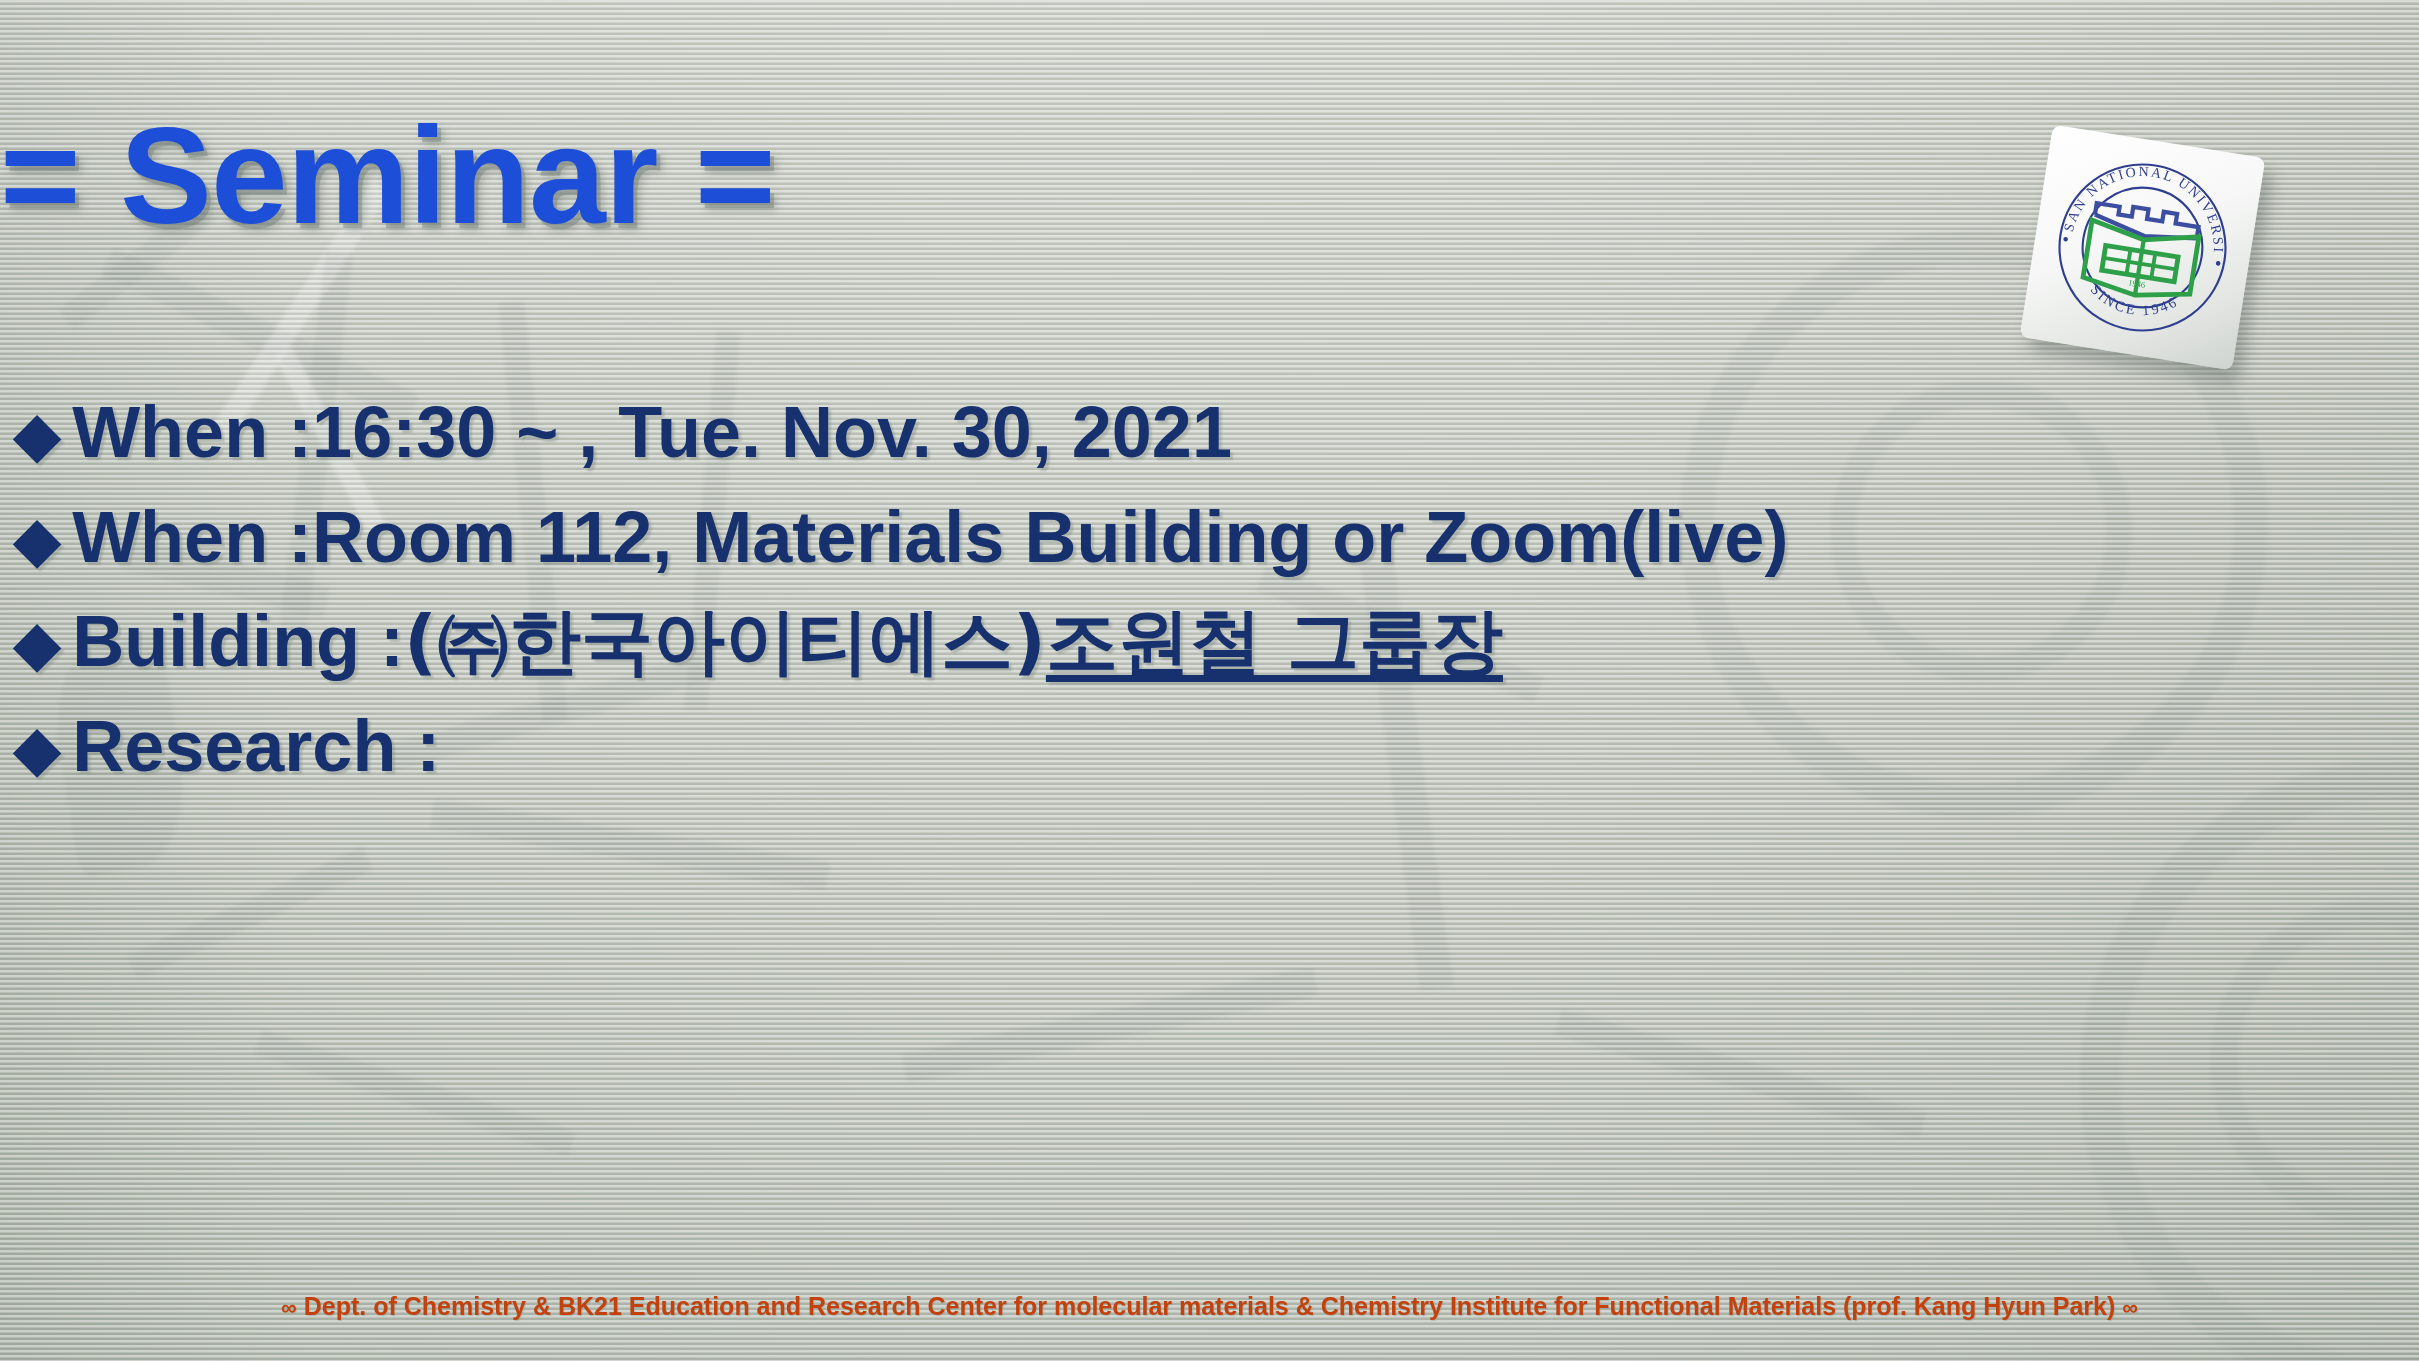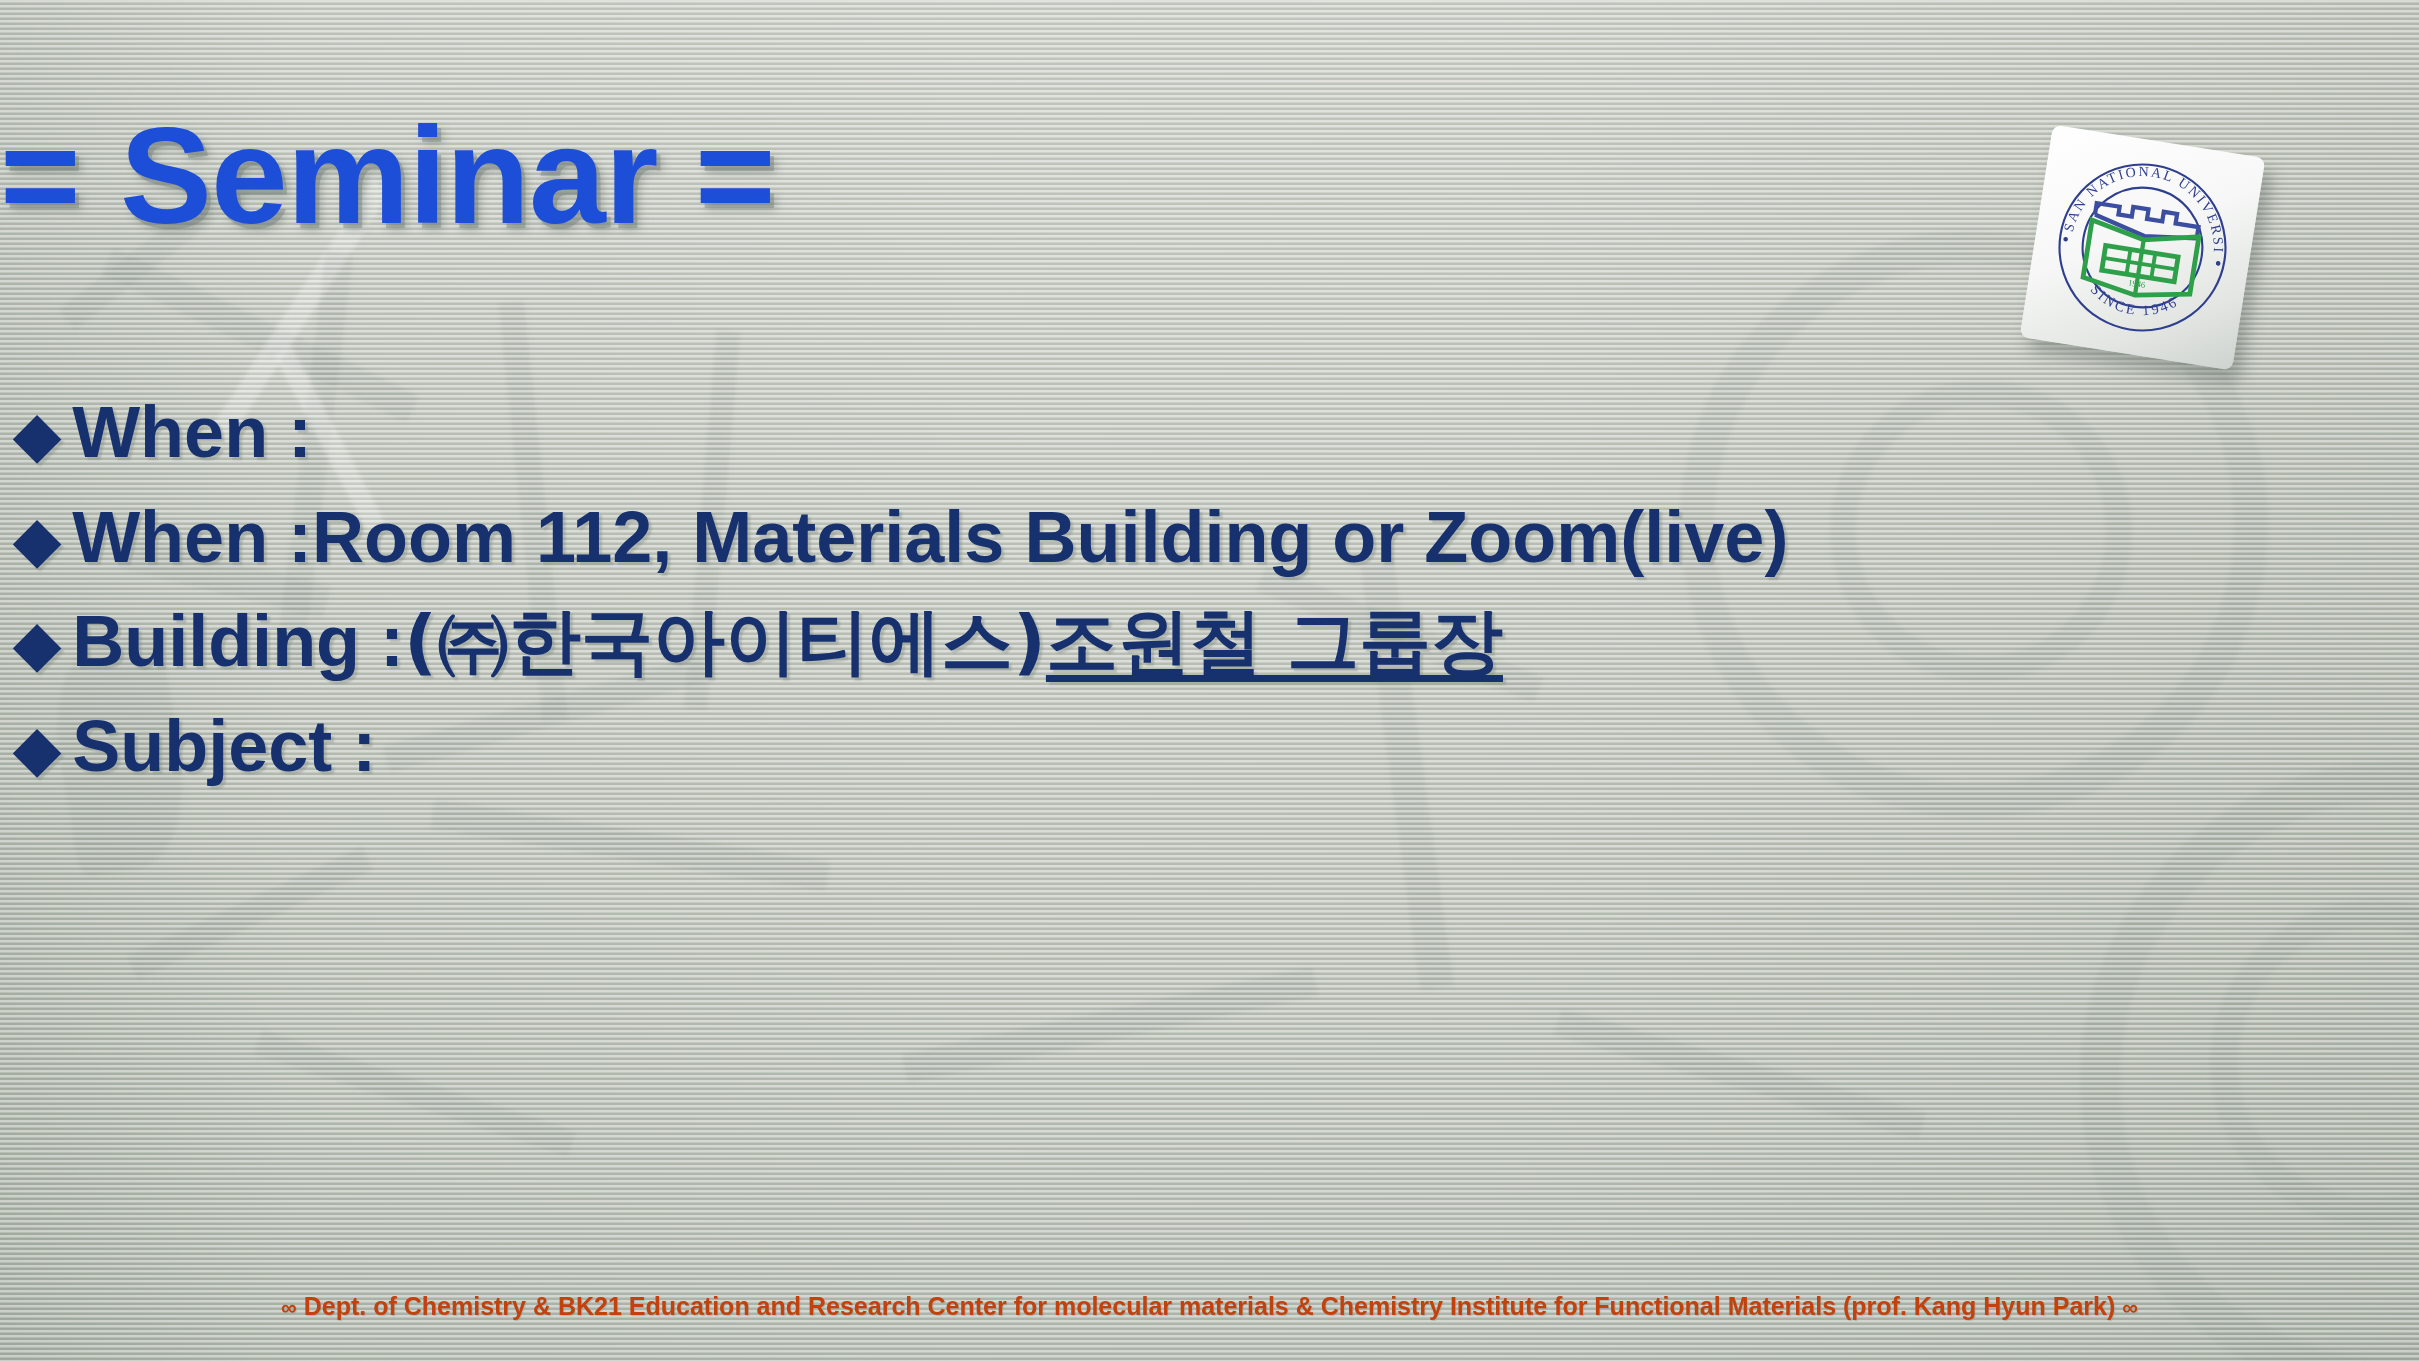--- a/index.html
+++ b/index.html
@@ -216,38 +216,39 @@
       <line x1="114" y1="104" x2="114" y2="130" stroke="#2fa04a" stroke-width="4"></line>
       <text x="100" y="141" font-family="'Liberation Serif', serif" font-size="9" fill="#2fa04a" text-anchor="middle">1946</text>
     </svg>
   </div>
 
   <div class="bullets">
 
     <div class="bline">
       <span class="dia">◆</span>
       <span class="btxt">When : </span>
+      <span class="btxt">16:30 ~ , Tue. Nov. 30, 2021</span>
     </div>
 
     <div class="bline">
       <span class="dia">◆</span>
       <span class="btxt">When : </span>
       <span class="btxt">Room 112, Materials Building or Zoom(live)</span>
     </div>
 
     <div class="bline">
       <span class="dia">◆</span>
       <span class="btxt">Building : </span>
       <span class="btxt b-ko"> (㈜한국아이티에스)</span>
       <span class="btxt b-under b-ko">조원철 그룹장</span>
     </div>
 
     <div class="bline">
       <span class="dia">◆</span>
-      <span class="btxt">Subject : </span>
+      <span class="btxt">Research : </span>
     </div>
 
   </div>
 
   <div class="footer">
     <span class="inf">∞</span>
     <span>Dept. of Chemistry &amp; BK21 Education and Research Center for molecular materials &amp; Chemistry Institute for Functional  Materials (prof. Kang Hyun Park)</span>
     <span class="inf">∞</span>
   </div>
 

